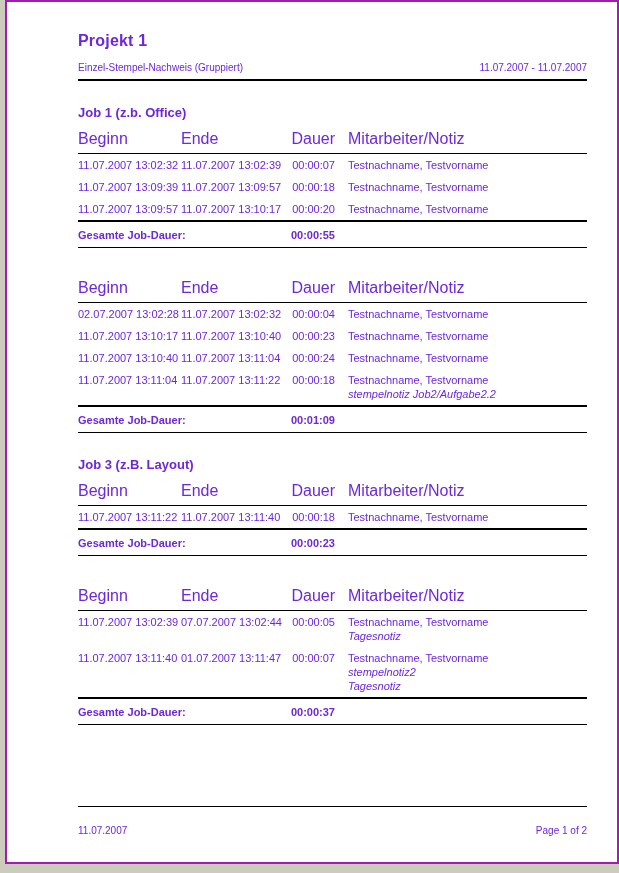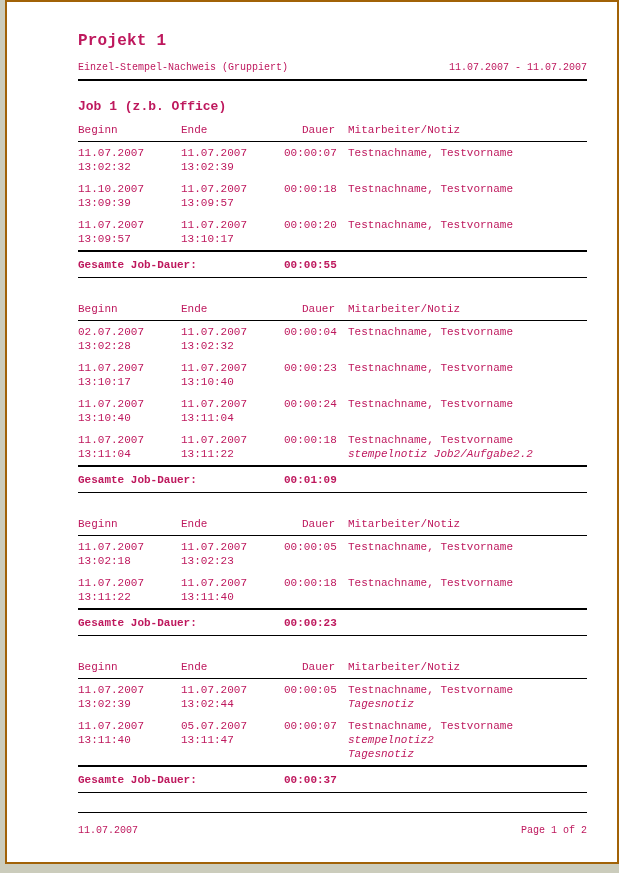--- a/index.html
+++ b/index.html
@@ -13,60 +13,60 @@
     box-sizing: border-box;
     padding: 0 0 9px 5px;
     background: #cbccbc;
   }
   .page {
     position: relative;
     width: 100%;
     height: 100%;
     box-sizing: border-box;
     background: #ffffff;
-    border: 2px solid #a16207;
+    border: 2px solid #a21caf;
     padding: 30px 30px 0 71px;
-    font-family: Liberation Mono, monospace;
-    color: #be185d;
+    font-family: Liberation Sans, sans-serif;
+    color: #6d28d9;
     overflow: hidden;
   }
   .report-title {
     font-size: 16px;
     font-weight: bold;
     margin: 0 0 12px 0;
     letter-spacing: 0.2px;
   }
   .subhead {
     display: flex;
     justify-content: space-between;
     align-items: center;
     font-size: 10px;
     padding-bottom: 6px;
     border-bottom: 2px solid #000;
   }
-  .job { margin-top: 18px; }
+  .job { margin-top: 24px; }
   .job-title {
     font-size: 13px;
     font-weight: bold;
     margin: 0 0 3px 0;
   }
   table.stamps {
     width: 100%;
     border-collapse: collapse;
     table-layout: fixed;
     font-size: 11px;
   }
   col.c-beginn { width: 103px; }
   col.c-ende   { width: 103px; }
   col.c-dauer  { width: 51px; }
   col.c-mit    { width: auto; }
   table.stamps th {
     font-weight: normal;
     text-align: left;
-    font-size: 11px;
+    font-size: 16px;
     padding: 7px 0 5px 0;
     border-bottom: 1px solid #000;
   }
   table.stamps th.num { text-align: right; }
   table.stamps th.mit, table.stamps td.mit { padding-left: 13px; }
   table.stamps td {
     padding: 4px 0;
     vertical-align: top;
     line-height: 14px;
   }
@@ -77,21 +77,21 @@
     border-bottom: 1px solid #000;
     font-weight: bold;
     padding: 6px 0 5px 0;
   }
   .page-footer {
     position: absolute;
     left: 71px;
     right: 30px;
     bottom: 26px;
     border-top: 1px solid #000;
-    padding-top: 12px;
+    padding-top: 18px;
     display: flex;
     justify-content: space-between;
     font-size: 10px;
   }
 </style>
 </head>
 <body>
 
 <div class="viewport">
   <div class="page">
@@ -125,21 +125,21 @@
   <tr>
     <td>11.07.2007 13:02:32</td>
     <td>11.07.2007 13:02:39</td>
     <td class="num">00:00:07</td>
     <td class="mit">
       <div>Testnachname, Testvorname</div>
     </td>
   </tr>
 
   <tr>
-    <td>11.10.2007 13:09:39</td>
+    <td>11.07.2007 13:09:39</td>
     <td>11.07.2007 13:09:57</td>
     <td class="num">00:00:18</td>
     <td class="mit">
       <div>Testnachname, Testvorname</div>
     </td>
   </tr>
 
   <tr>
     <td>11.07.2007 13:09:57</td>
     <td>11.07.2007 13:10:17</td>
@@ -218,44 +218,37 @@
         <tr>
           <td colspan="2">Gesamte Job-Dauer:</td>
           <td class="num">00:01:09</td>
           <td class="mit"></td>
         </tr>
       </tfoot>
     </table>
   </section>
 
   <section class="job">
+    <h2 class="job-title">Job 3 (z.B. Layout)</h2>
     <table class="stamps">
       <colgroup>
         <col class="c-beginn">
               <col class="c-ende">
               <col class="c-dauer">
               <col class="c-mit">
       </colgroup>
       <thead>
         <tr>
           <th>Beginn</th>
           <th>Ende</th>
           <th class="num">Dauer</th>
           <th class="mit">Mitarbeiter/Notiz</th>
         </tr>
       </thead>
       <tbody>
-  <tr>
-    <td>11.07.2007 13:02:18</td>
-    <td>11.07.2007 13:02:23</td>
-    <td class="num">00:00:05</td>
-    <td class="mit">
-      <div>Testnachname, Testvorname</div>
-    </td>
-  </tr>
 
   <tr>
     <td>11.07.2007 13:11:22</td>
     <td>11.07.2007 13:11:40</td>
     <td class="num">00:00:18</td>
     <td class="mit">
       <div>Testnachname, Testvorname</div>
     </td>
   </tr>
 </tbody>
@@ -281,31 +274,31 @@
         <tr>
           <th>Beginn</th>
           <th>Ende</th>
           <th class="num">Dauer</th>
           <th class="mit">Mitarbeiter/Notiz</th>
         </tr>
       </thead>
       <tbody>
   <tr>
     <td>11.07.2007 13:02:39</td>
-    <td>11.07.2007 13:02:44</td>
+    <td>07.07.2007 13:02:44</td>
     <td class="num">00:00:05</td>
     <td class="mit">
       <div>Testnachname, Testvorname</div>
     <div class="note">Tagesnotiz</div>
                 </td>
   </tr>
 
   <tr>
     <td>11.07.2007 13:11:40</td>
-    <td>05.07.2007 13:11:47</td>
+    <td>01.07.2007 13:11:47</td>
     <td class="num">00:00:07</td>
     <td class="mit">
       <div>Testnachname, Testvorname</div>
     <div class="note">stempelnotiz2</div>
                   <div class="note">Tagesnotiz</div>
                 </td>
   </tr>
 
 </tbody>
       <tfoot>

